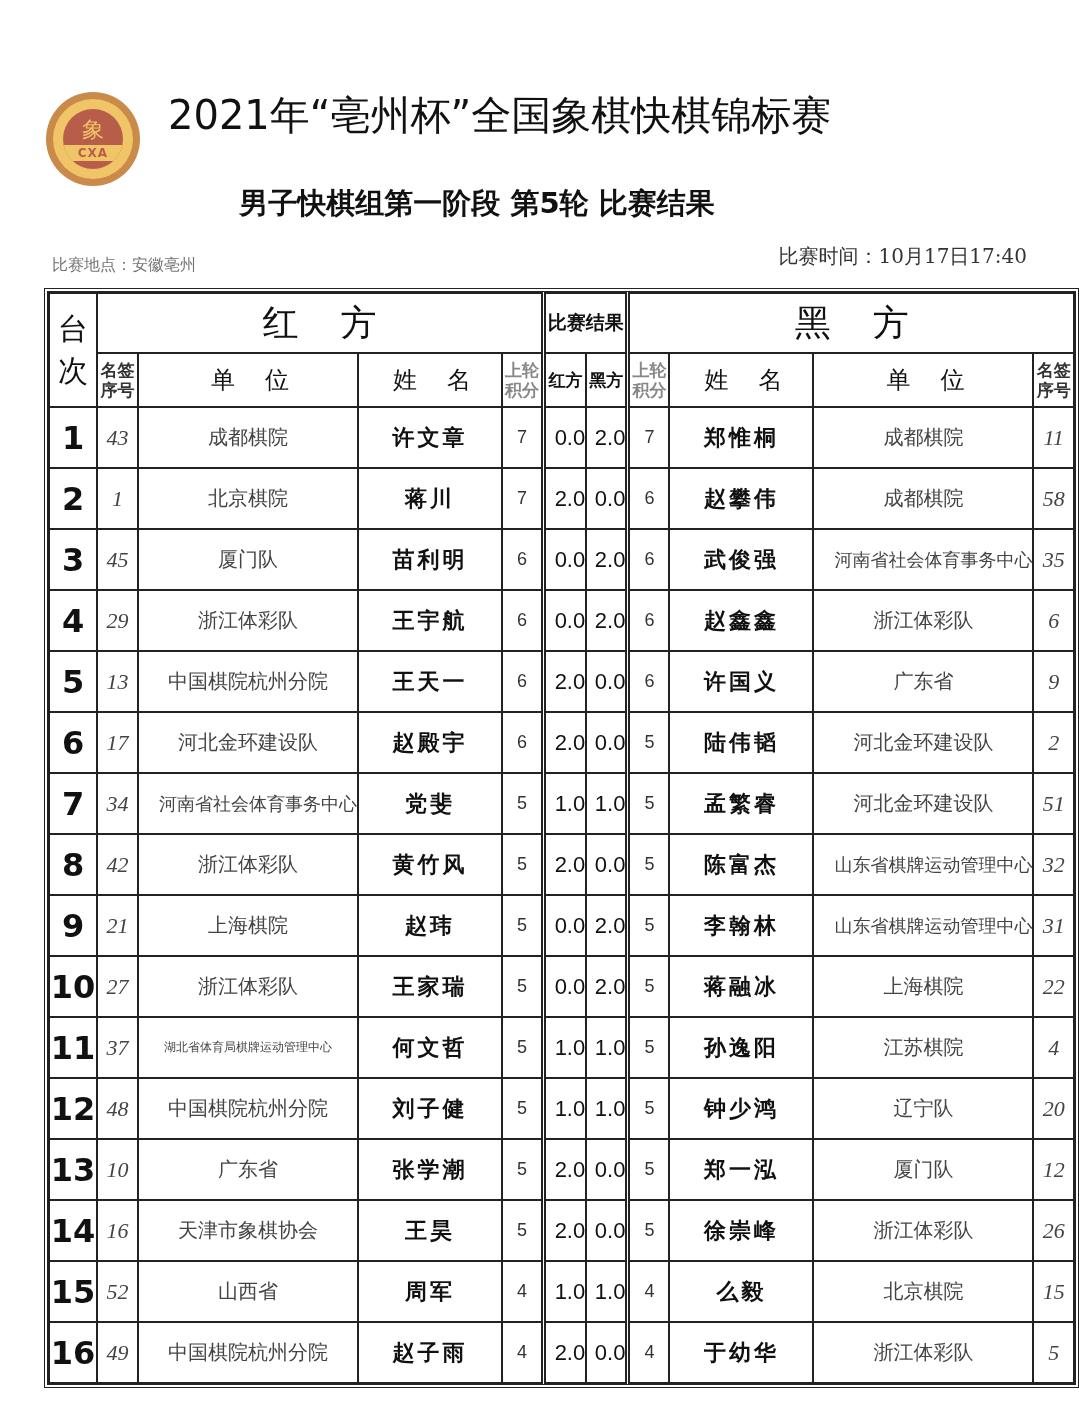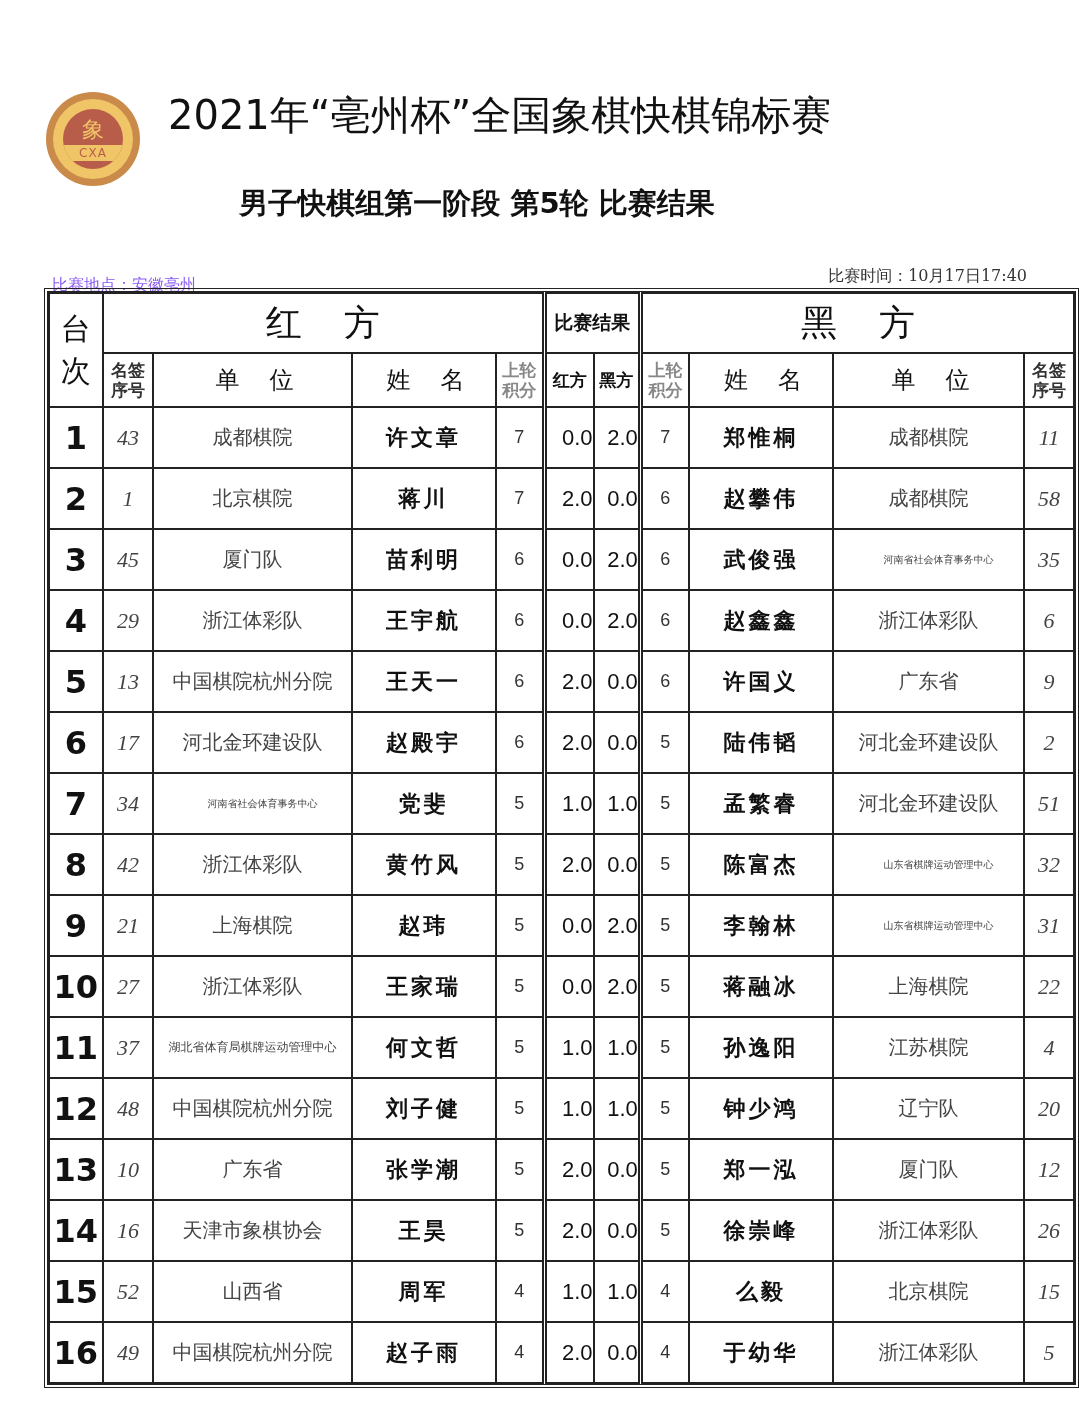--- a/index.html
+++ b/index.html
@@ -6,45 +6,45 @@
   body { width:1079px; height:1420px; position:relative; overflow:hidden;
          font-family:"DejaVu Serif","Liberation Serif",serif; color:#111; }
   .logo { position:absolute; left:46px; top:92px; width:94px; height:94px; border-radius:50%;
           background:#c98a4a; display:flex; align-items:center; justify-content:center; }
   .logo-inner { width:80px; height:80px; border-radius:50%; background:#f0c567;
           display:flex; align-items:center; justify-content:center; position:relative; }
   .logo-core { width:60px; height:60px; border-radius:50%; background:#b95d4b; position:relative;
           display:flex; flex-direction:column; align-items:center; justify-content:flex-start; overflow:hidden; }
   .logo-glyph { color:#f0c567; font-size:22px; margin-top:6px; font-family:"DejaVu Serif",serif; }
   .logo-text { position:absolute; bottom:8px; left:0; right:0; text-align:center; color:#b95d4b;
-          font-family:"DejaVu Sans",sans-serif; font-weight:normal; font-size:12px; letter-spacing:1px;
+          font-family:"DejaVu Sans",sans-serif; font-weight:bold; font-size:12px; letter-spacing:1px;
           background:#f0c567; padding:1px 0; }
   .title { position:absolute; left:168px; top:88px; font-size:40px; font-family:"DejaVu Sans","Liberation Sans",sans-serif;
            letter-spacing:0px; white-space:nowrap; }
   .subtitle { position:absolute; left:0; width:954px; top:184px; text-align:center; font-size:29px; font-weight:bold;
            font-family:"DejaVu Sans","Liberation Sans",sans-serif; white-space:nowrap; }
-  .meta-left { position:absolute; left:52px; top:255px; font-size:16px; color:#8b5cf6;margin-top:20px; }
-  .meta-right { position:absolute; right:52px; top:266px; font-size:16px; color:#333; }
+  .meta-left { position:absolute; left:52px; top:255px; font-size:16px; color:#737373; }
+  .meta-right { position:absolute; right:52px; top:243px; font-size:20px; color:#333; }
 
   .tbl-wrap { position:absolute; left:44px; top:288px; border:4px double #222; }
   table { border-collapse:collapse; table-layout:fixed; }
   td, th { border:2px solid #222; text-align:center; vertical-align:middle; padding:0; overflow:hidden; white-space:nowrap; }
   .dbl-l { border-left:5px double #222; }
   .h-side { font-size:36px; font-family:"DejaVu Sans",sans-serif; font-weight:normal; letter-spacing:42px; padding-left:42px; }
   .h-res { font-size:19px; font-weight:bold; font-family:"DejaVu Sans",sans-serif; }
   .h-table { font-size:30px; font-family:"DejaVu Sans",sans-serif; font-weight:normal; line-height:42px; }
   .h-small { font-size:17px; line-height:20px; font-family:"DejaVu Sans",sans-serif; color:#333; white-space:normal; }
   .h-small.grey { color:#888; }
   .h-col { font-size:24px; font-family:"DejaVu Sans",sans-serif; font-weight:normal; }
   .h-col.wide { letter-spacing:30px; padding-left:34px;margin-left:23px; }
   .h-res2 { font-size:17px; font-weight:bold; font-family:"DejaVu Sans",sans-serif; }
   .c-board { font-family:"DejaVu Sans","Liberation Sans",sans-serif; font-weight:900; font-size:32px; }
   .c-seq { font-style:italic; font-size:22px; font-family:"Liberation Serif","DejaVu Serif",serif; color:#444; }
   .c-unit { font-size:20px; color:#444; font-family:"DejaVu Serif",serif; }
-  .c-unit.sm { font-size:10px;padding-left:20px; }
+  .c-unit.sm { font-size:18px;padding-left:20px; }
   .c-unit.xs { font-size:12px; }
   .c-name { font-size:22px; font-weight:bold; letter-spacing:3px; font-family:"DejaVu Serif",serif;margin-top:12px; }
   .c-score { font-size:18px; font-family:"Liberation Sans","DejaVu Sans",sans-serif; color:#333; }
   .c-res { font-size:22px; font-family:"Liberation Sans","DejaVu Sans",sans-serif; text-align:right; padding-left:2px; }
   tr.data td { height:59px; }
 </style>
 </head>
 <body>
 
 <div class="logo">

